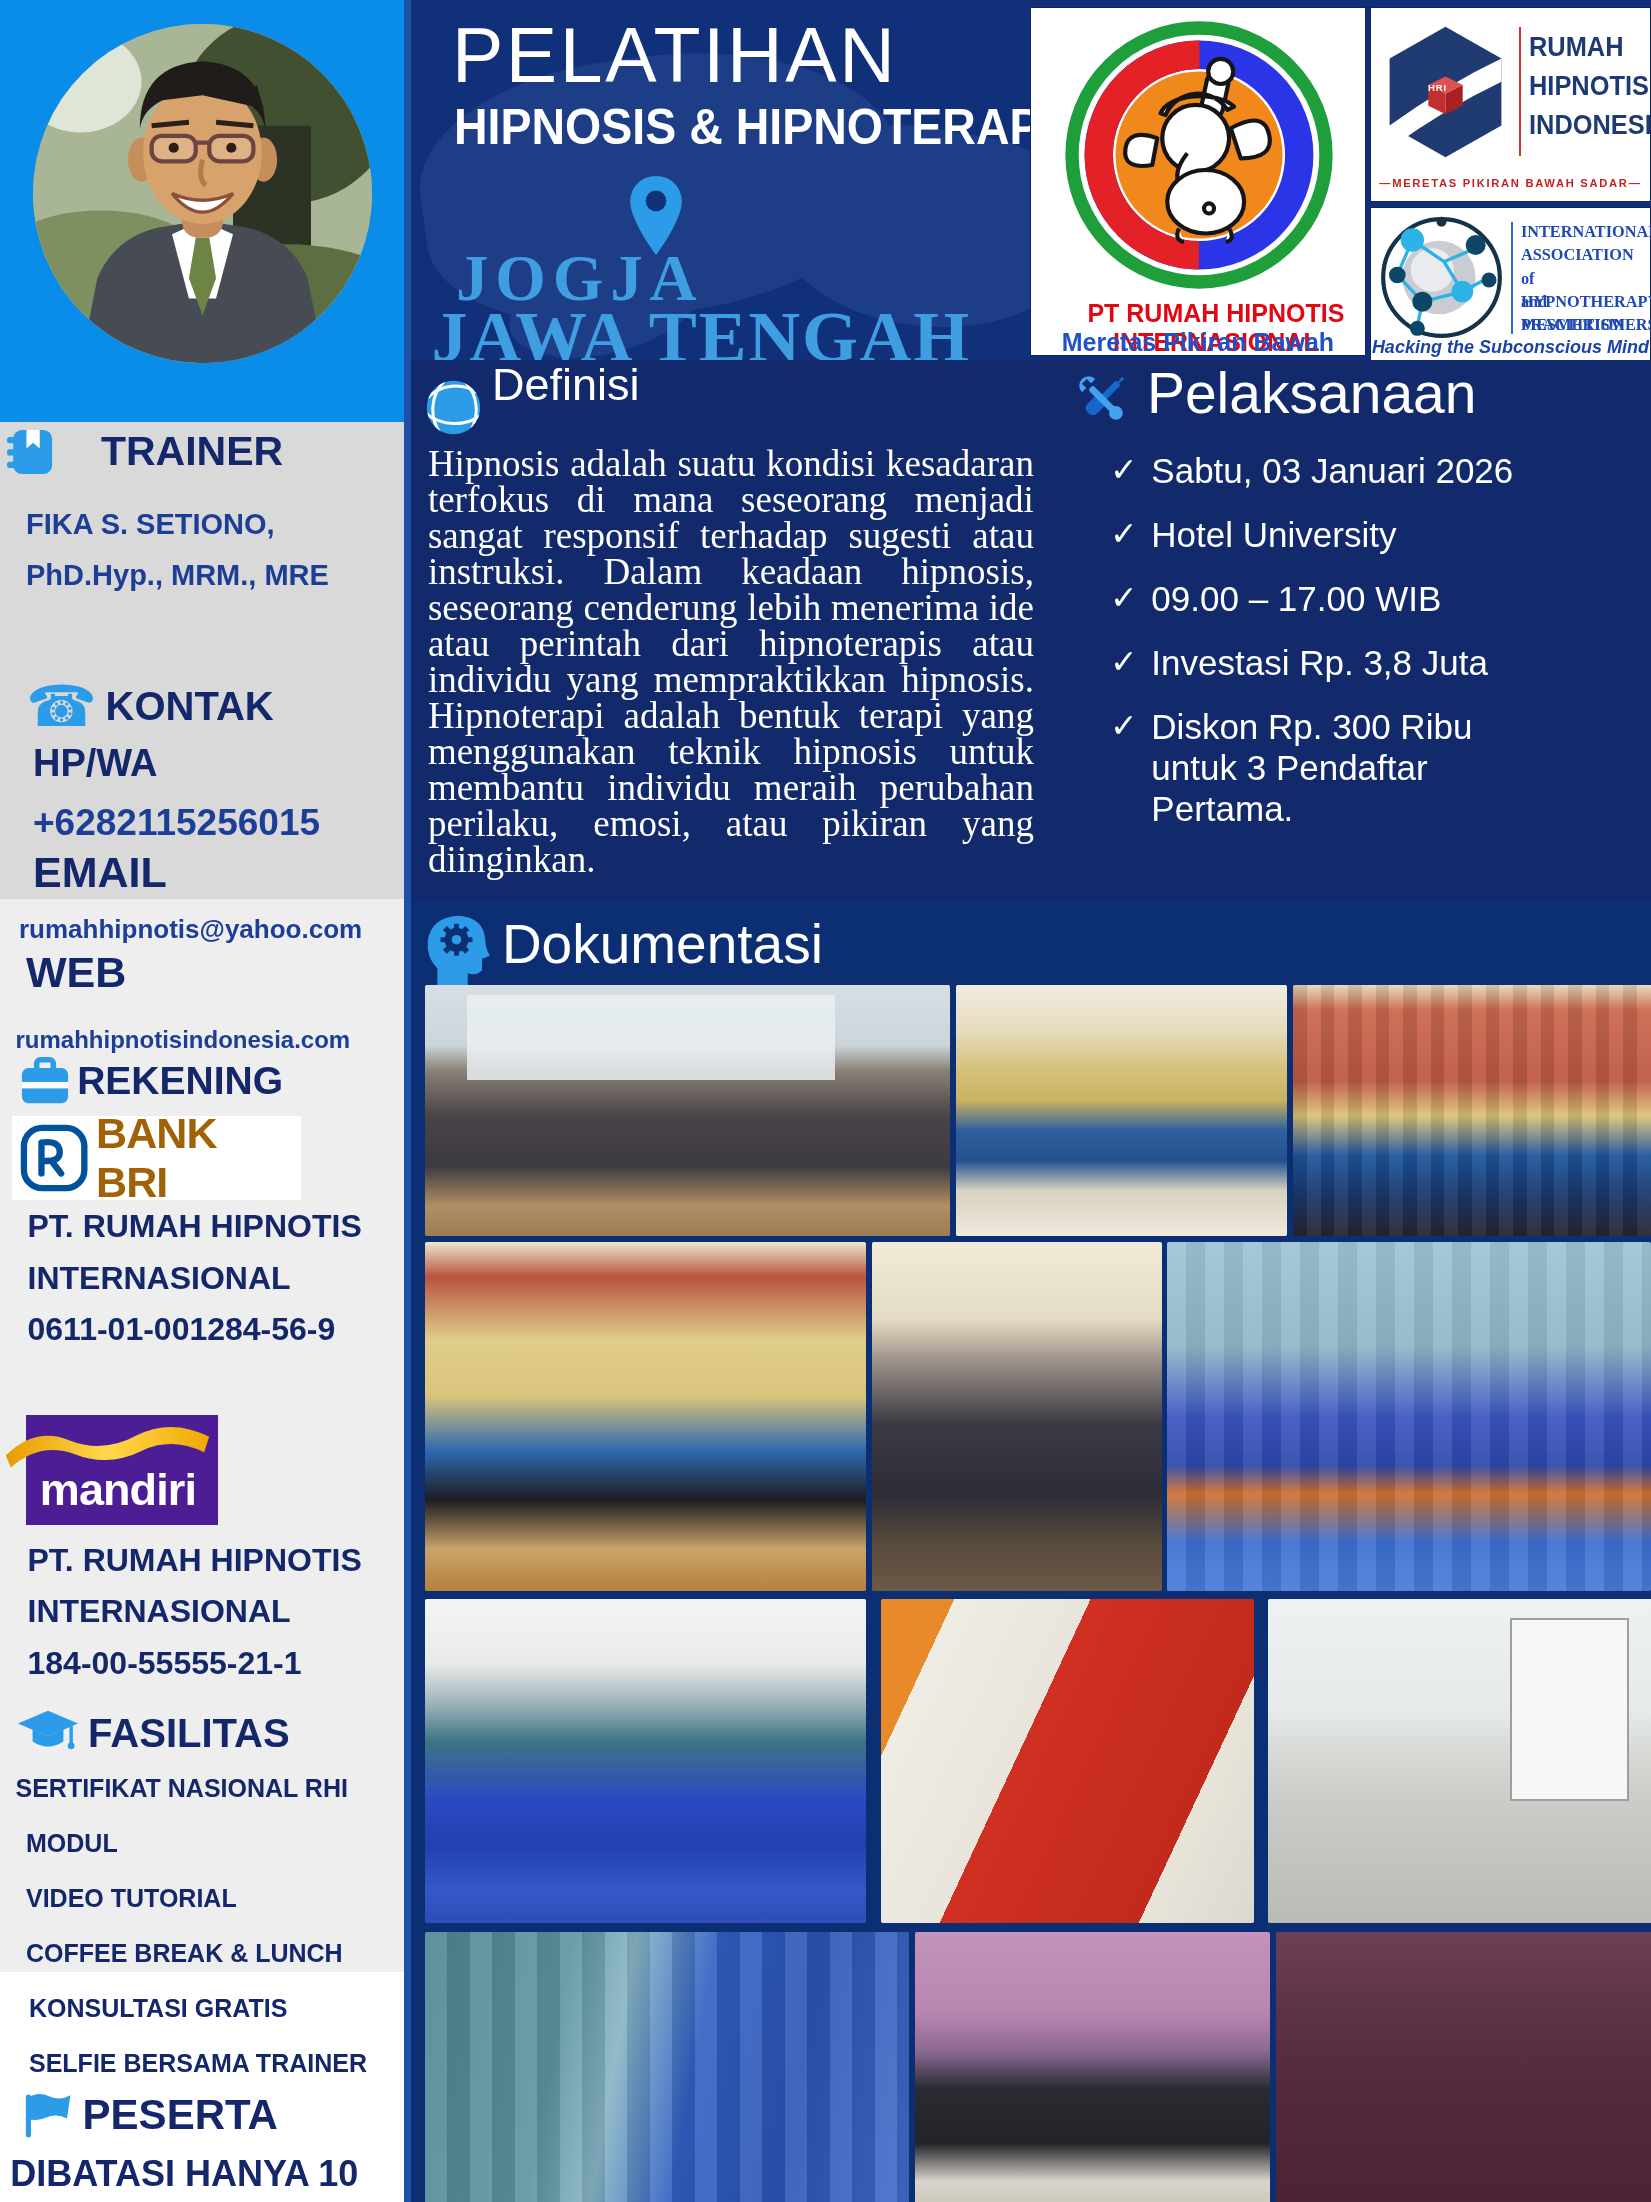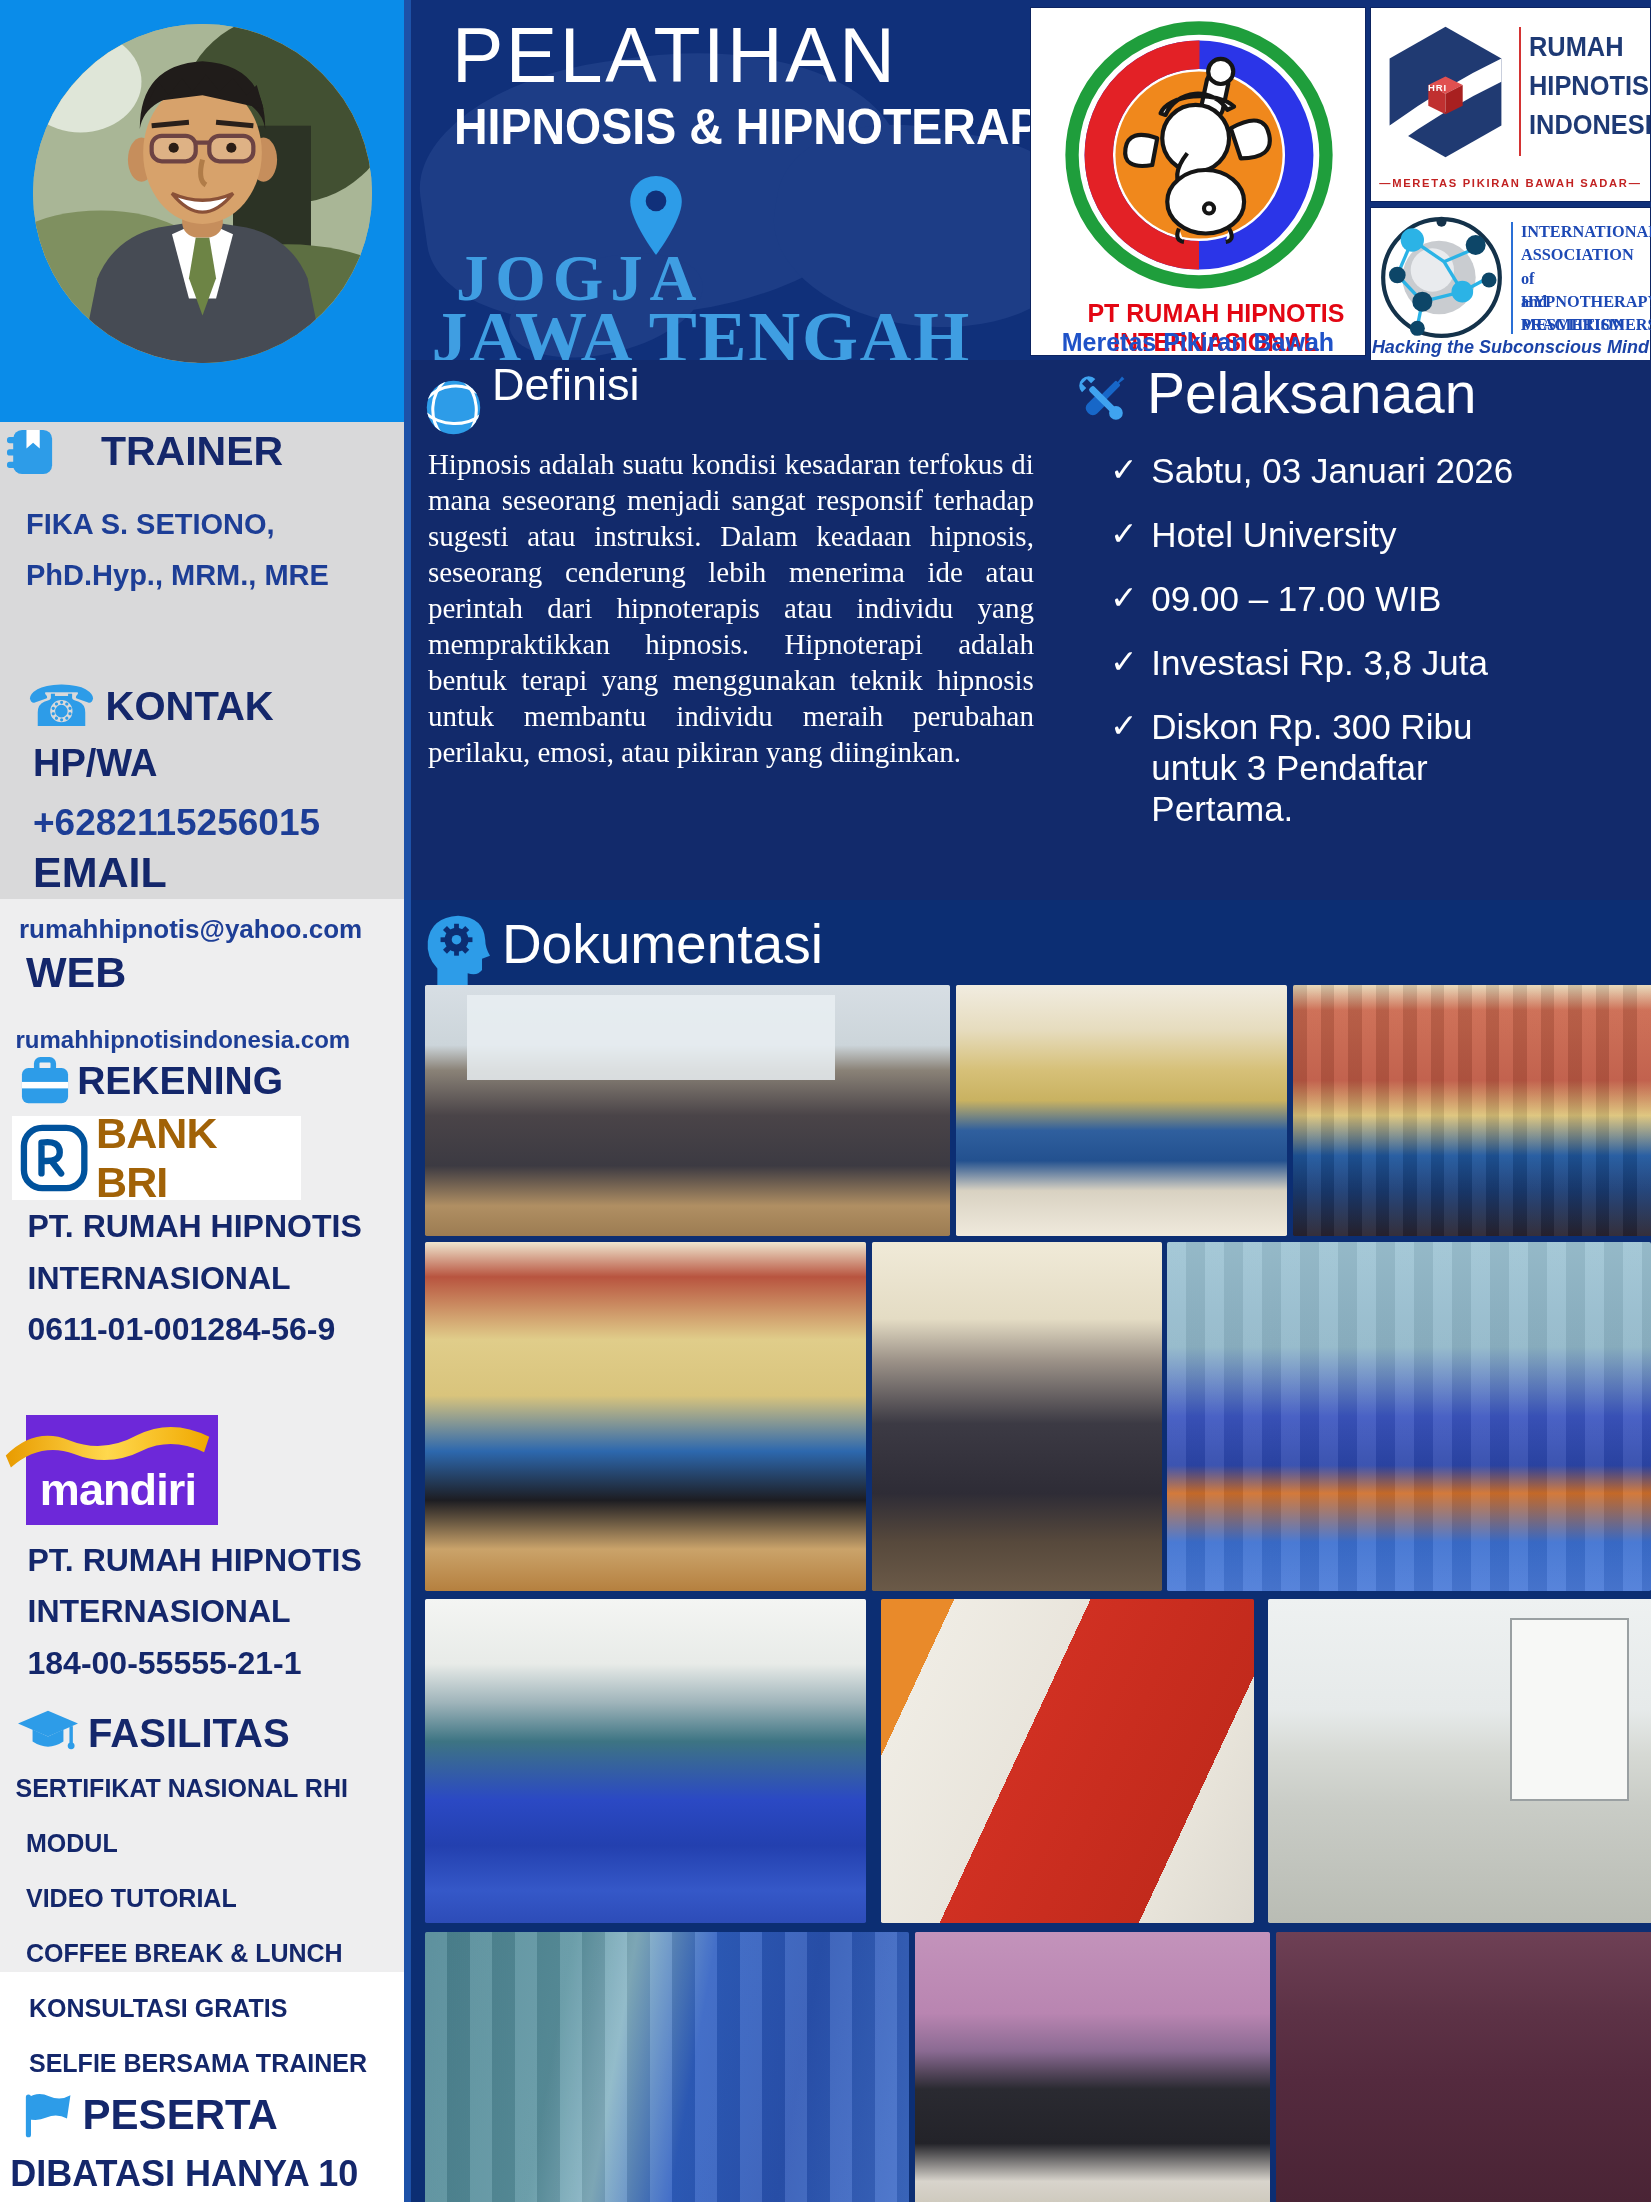--- a/index.html
+++ b/index.html
@@ -30,21 +30,21 @@
   .t2{color:#fff;font-size:50px;font-weight:bold;transform:scaleX(.93);transform-origin:left;line-height:1;}
   .loc{color:#3f9ee2;font-family:"Liberation Serif",serif;font-weight:bold;line-height:1;}
   .card{position:absolute;background:#fff;border:1.7px solid #0d2461;}
   .gan-c1{color:#e30613;font-weight:bold;font-size:25px;text-align:center;width:100%;}
   .gan-c2{color:#1f52c8;font-weight:bold;font-size:25px;text-align:center;width:100%;}
   .rhi-name{color:#1e3a75;font-weight:bold;font-size:27px;line-height:39px;transform:scaleX(.94);transform-origin:left;}
   .rhi-tag{color:#c22222;font-weight:bold;font-size:11.2px;letter-spacing:1.7px;text-align:center;width:100%;}
   .ia-line{color:#1d49b5;font-family:"Liberation Serif",serif;font-weight:bold;font-size:16.3px;line-height:23px;}
   .ia-tag{color:#1b43a8;font-weight:bold;font-style:italic;font-size:18px;text-align:center;width:100%;}
   .sec-title{color:#fff;line-height:1;}
-  .def-body{color:#fff;font-family:"Liberation Serif",serif;font-size:29px;line-height:36px;
+  .def-body{color:#fff;font-family:"Liberation Serif",serif;font-size:37px;line-height:36px;
             text-align:justify;}
   .pl-item{display:flex;gap:13.8px;margin-bottom:23px;color:#fff;font-size:35px;line-height:1.17;}
   .chk{flex:0 0 auto;font-size:33px;}
   
   .photo{position:absolute;border-radius:1.7px;}
   .pA{background:linear-gradient(180deg,#d7dee4 0,#ccd5da 24%,#8a8277 34%,#4a4448 52%,#3c3a42 72%,#b08f63 88%,#9c7c52 100%);}
   .pA:before{content:"";position:absolute;left:8%;top:4%;width:70%;height:34%;background:#e9eef2;opacity:.85;}
   .pB{background:linear-gradient(180deg,#f1ece0 0,#e6dcbe 18%,#d6c078 34%,#c9b261 46%,#2f5f9e 58%,#23518f 70%,#d9d2c2 82%,#efe9dc 100%);}
   .pC{background:repeating-linear-gradient(90deg,rgba(0,0,0,.10) 0 13.8px,rgba(255,255,255,.05) 13.8px 27.5px),
       linear-gradient(180deg,#e8d9b8 0,#cc6a50 10%,#bf5a45 38%,#ddc47a 52%,#1f579e 68%,#1a3c74 82%,#2a2430 100%);}
@@ -138,21 +138,21 @@
       <svg width="72" height="72" viewBox="0 0 100 100">
         <rect x="7" y="7" width="86" height="86" rx="26" fill="none" stroke="#00529c" stroke-width="9"></rect>
         <path d="M32 72 V28 M32 28 Q58 24 58 42 Q58 56 34 54 M46 54 L60 72" fill="none" stroke="#00529c" stroke-width="9" stroke-linecap="round"></path>
       </svg>
       <span style="color:#a16207;font-weight:bold;font-size:43px;letter-spacing:-0.9px;">BANK BRI</span>
     </div>
     <div class="ab sb-h" style="left:27.5px;top:1208px;font-size:32px;">PT. RUMAH HIPNOTIS</div>
     <div class="ab sb-h" style="left:27.5px;top:1260px;font-size:32px;">INTERNASIONAL</div>
     <div class="ab sb-h" style="left:27.5px;top:1311px;font-size:32px;">0611-01-001284-56-9</div>
 
-    <div class="ab" style="left:26px;top:1415px;width:192px;height:110px;background:#6d28d9;">
+    <div class="ab" style="left:26px;top:1415px;width:192px;height:110px;background:#4c1d95;">
       <svg width="215" height="53" viewBox="0 0 250 62" style="position:absolute;right:3.4px;top:3.4px;">
         <defs>
             <linearGradient id="gold" x1="0" y1="0" x2="1" y2="0">
           <stop offset="0" stop-color="#e89b00"></stop>
               <stop offset=".5" stop-color="#ffd84d"></stop>
               <stop offset="1" stop-color="#f0a800"></stop>
         </linearGradient>
           </defs>
         <path d="M6 44 Q40 10 80 26 Q120 42 160 20 Q200 0 244 22 L238 40 Q200 22 166 38 Q126 58 86 42 Q46 28 12 58 Z" fill="url(#gold)"></path>
       </svg>

